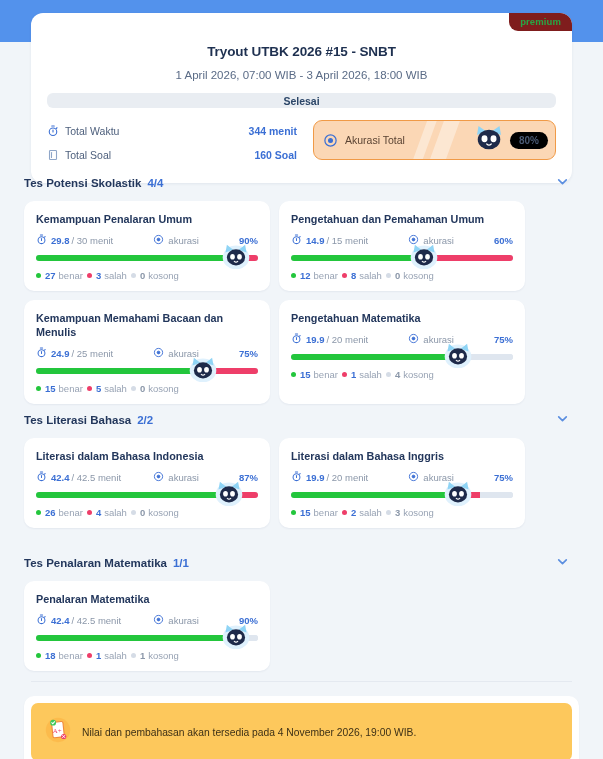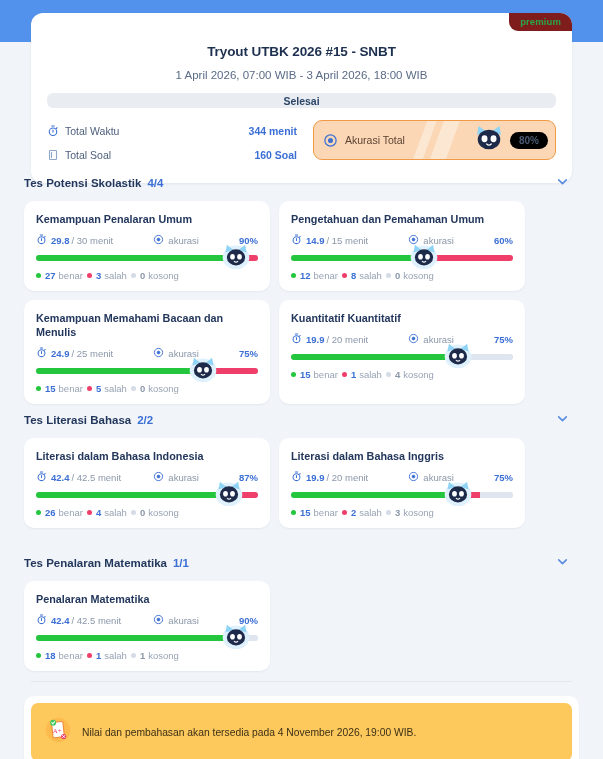--- a/index.html
+++ b/index.html
@@ -320,21 +320,21 @@
   <path d="M17.5 25.5 q2.5 2.5 5 0" stroke="#fff" stroke-width="1.5" fill="none" stroke-linecap="round"></path>
 </svg></span>
       </div>
       <div class="legend">
         <span class="lg"><i class="dot g"></i><b>15</b>benar</span>
         <span class="lg"><i class="dot r"></i><b>5</b>salah</span>
         <span class="lg dim"><i class="dot k"></i><b>0</b>kosong</span>
       </div>
     </div>
     <div class="tcard">
-      <div class="tc-name">Kuantitatif Kuantitatif</div>
+      <div class="tc-name">Pengetahuan Matematika</div>
       <div class="tc-meta">
         <span class="tc-time">
           <span><svg width="11" height="11" viewBox="0 0 24 24" fill="none" stroke="#3b6fd4" stroke-width="2.2" stroke-linecap="round">
                     <circle cx="12" cy="13.5" r="7.5"></circle>
                     <path d="M12 10v4"></path>
                     <path d="M9.5 2h5"></path>
                     <path d="M18.5 7l1.5-1.5"></path>
                   </svg></span>
           <b>19.9</b>
           / 20 menit

